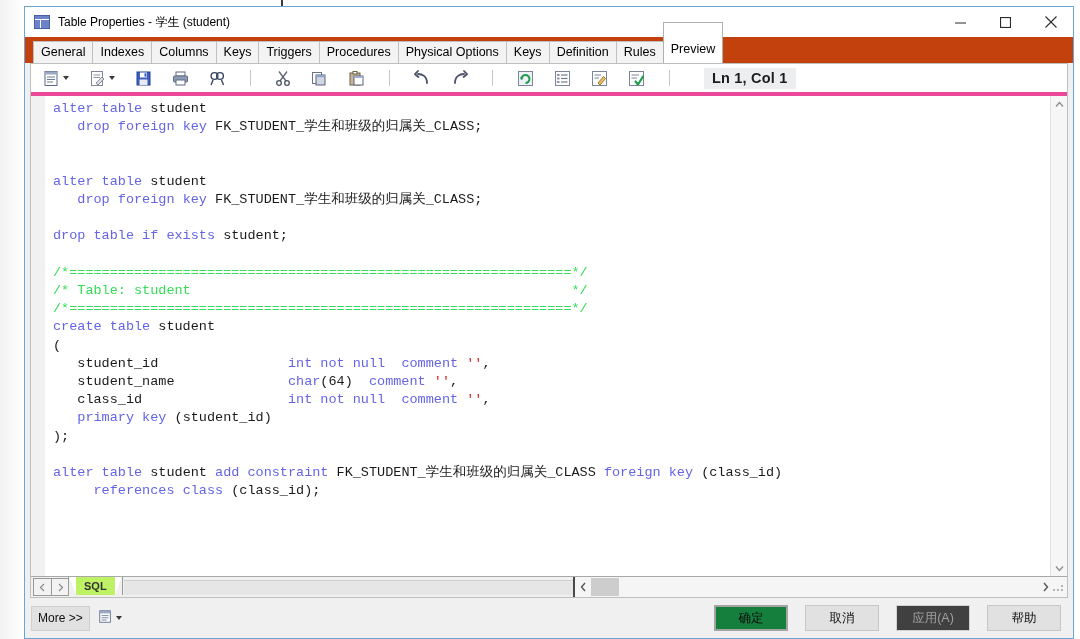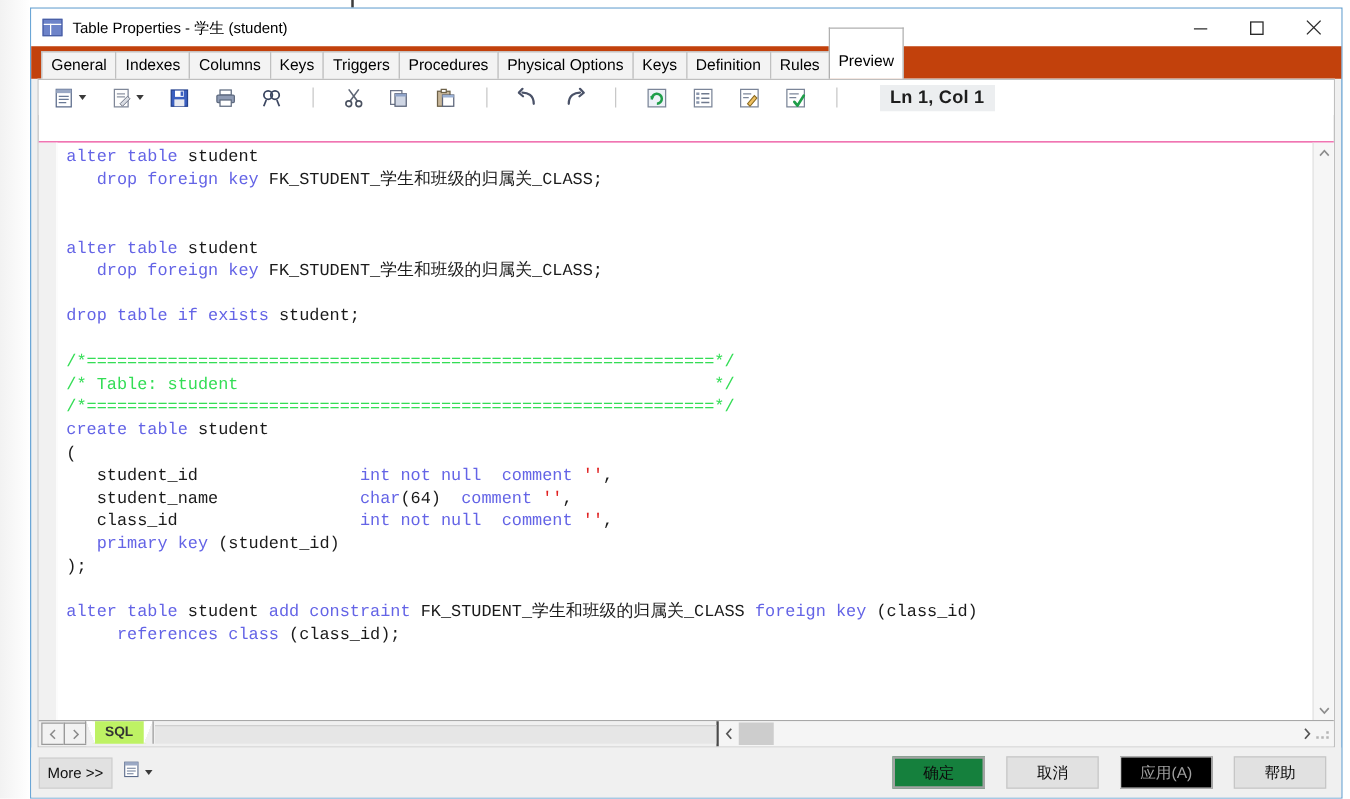--- a/index.html
+++ b/index.html
@@ -195,24 +195,23 @@
     background: #eceef0;
     padding: 2px 8px 3px 8px;
     letter-spacing: 0.2px;
   }
 
   
   .codewrap {
     flex: 1 1 auto;
     display: flex;
     position: relative;
-    border-top: 1px solid #ec4899;
+    border-top: 4px solid #ec4899;
     background: #ffffff;
     overflow: hidden;
-    margin-top: 21px;
   }
   .gutter {
     width: 14px;
     background: #f1f1f1;
     border-right: 1px solid #ffffff;
     flex: 0 0 auto;
   }
   .code {
     flex: 1 1 auto;
     font-family: "Liberation Mono", "DejaVu Sans Mono", monospace;
@@ -384,21 +383,21 @@
     margin-left: 17px;
     box-sizing: border-box;
     position: relative;
   }
   .dlg-btn.primary {
     background: #15803d;
     border: 2px solid #a3a3a3;
   }
   .dlg-btn.disabled {
     color: #a0a0a0;
-    background: #000000;
+    background: #404040;
     border-color: #d2d2d2;
   }
 
   .watermark {
     position: absolute;
     right: 6px;
     top: 14px;
     font-size: 12px;
     color: #b9b9b9;
     letter-spacing: 0.3px;

